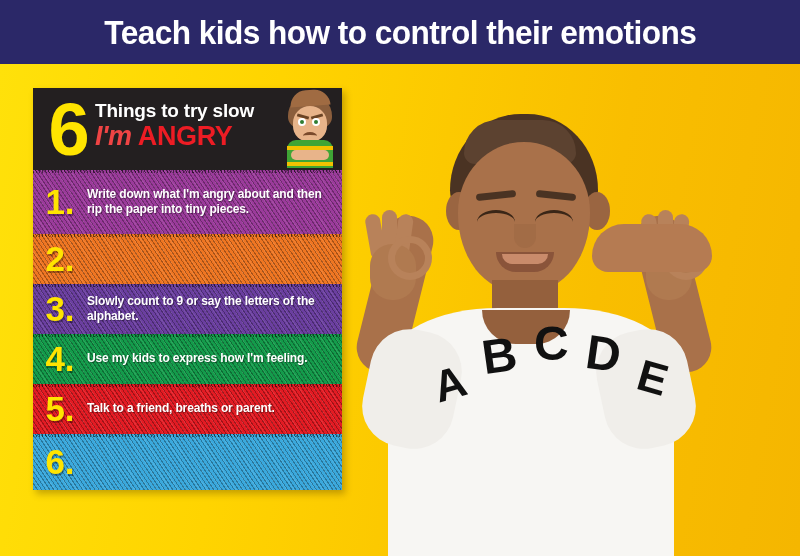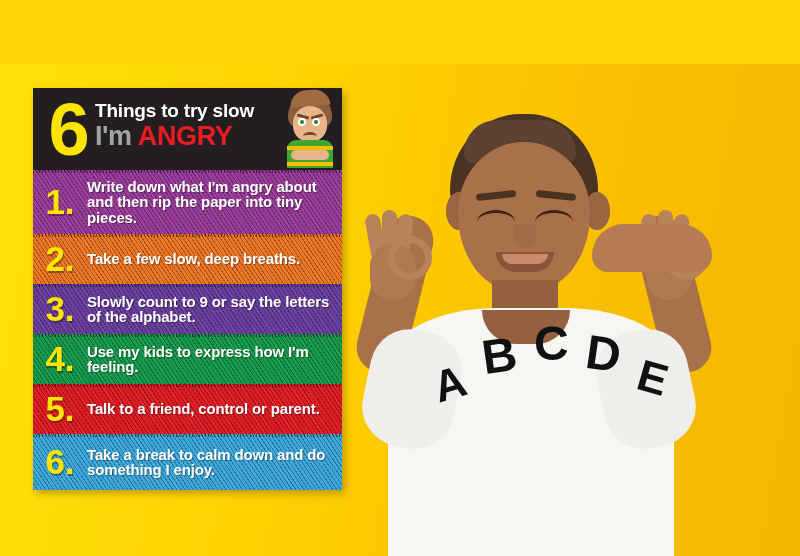--- a/index.html
+++ b/index.html
@@ -108,21 +108,21 @@
     font-family:"Liberation Sans",sans-serif;
     background-image:repeating-linear-gradient(58deg,rgba(0,0,0,.78) 0 1.6px,rgba(0,0,0,0) 1.6px 4.2px);
     -webkit-background-clip:text;background-clip:text;
   }
   .headline{position:absolute;left:62px;top:12px;width:182px;}
   .hl1{
     color:#FFFFFF;font-weight:bold;font-size:19px;line-height:21px;
     letter-spacing:-0.2px;
   }
   .hl2{font-weight:bold;font-size:27px;line-height:29px;letter-spacing:-0.4px;margin-top:1px;}
-  .hl2 .w{color:#a3a3a3;}
+  .hl2 .w{color:#ef4444;font-style:italic;}
   .hl2 .r{color:#ED1C24;}
 
   
   .angry{position:absolute;right:4px;top:6px;width:56px;height:74px;}
   .a-hair{position:absolute;left:6px;top:0;width:44px;height:34px;background:#8B5E3C;border-radius:24px 24px 12px 12px;}
   .a-hair:after{content:"";position:absolute;left:2px;top:-4px;width:40px;height:16px;background:#A06B42;border-radius:20px 20px 0 0;transform:rotate(-4deg);}
   .a-head{position:absolute;left:11px;top:12px;width:34px;height:36px;background:#E8B48A;border-radius:17px 17px 16px 16px;}
   .a-brow{position:absolute;width:12px;height:3px;background:#6B4425;top:21px;}
   .a-brow.l{left:15px;transform:rotate(16deg);}
   .a-brow.r{left:29px;transform:rotate(-16deg);}
@@ -146,31 +146,34 @@
   .row .top-edge{position:absolute;left:0;right:0;top:0;height:3px;
     background-image:repeating-linear-gradient(70deg,rgba(0,0,0,.55) 0 1px,rgba(0,0,0,0) 1px 3px);}
   .num{
     position:relative;z-index:2;width:54px;flex:0 0 54px;text-align:center;
     color:#FFE400;font-weight:bold;font-size:35px;line-height:36px;
     text-shadow:1px 2px 0 rgba(0,0,0,.30);
     font-family:"Liberation Sans",sans-serif;
   }
   .txt{
     position:relative;z-index:2;padding-right:10px;
-    color:#FFFFFF;font-weight:bold;font-size:15px;line-height:15.4px;
+    color:#FFFFFF;font-weight:bold;font-size:12px;line-height:15.4px;
     letter-spacing:-0.15px;
     text-shadow:1px 1px 1px rgba(0,0,0,.35);
     font-family:"Liberation Sans",sans-serif;
   }
 </style>
 </head>
 <body>
 
 <div id="stage">
 
+  <div class="banner">
+    <div class="banner-title">Teach kids how to control their emotions</div>
+  </div>
 
   <div class="backdrop"></div>
 
   <div class="photo">
     <div class="arm l"></div>
     <div class="arm r"></div>
 
     <div class="hand l">
       <div class="fing f1"></div>
         <div class="fing f2"></div>
@@ -248,42 +251,40 @@
         <div class="row" style="height: 64px; background: rgb(155, 59, 155);">
           <div class="tex"></div>
           <div class="top-edge"></div>
           <div class="num">1.</div>
           <div class="txt">Write down what I'm angry about and then rip the paper into tiny pieces.</div>
         </div>
         <div class="row" style="height: 50px; background: rgb(239, 118, 34);">
           <div class="tex"></div>
           <div class="top-edge"></div>
           <div class="num">2.</div>
-          <div class="txt">Take a few slow, deep breaths.</div>
         </div>
         <div class="row" style="height: 50px; background: rgb(107, 63, 160);">
           <div class="tex"></div>
           <div class="top-edge"></div>
           <div class="num">3.</div>
           <div class="txt">Slowly count to 9 or say the letters of the alphabet.</div>
         </div>
         <div class="row" style="height: 50px; background: rgb(20, 155, 75);">
           <div class="tex"></div>
           <div class="top-edge"></div>
           <div class="num">4.</div>
           <div class="txt">Use my kids to express how I'm feeling.</div>
         </div>
         <div class="row" style="height: 50px; background: rgb(227, 27, 35);">
           <div class="tex"></div>
           <div class="top-edge"></div>
           <div class="num">5.</div>
-          <div class="txt">Talk to a friend, control or parent.</div>
+          <div class="txt">Talk to a friend, breaths or parent.</div>
         </div>
         <div class="row" style="height: 56px; background: rgb(59, 169, 221);">
           <div class="tex"></div>
           <div class="top-edge"></div>
           <div class="num">6.</div>
-          <div class="txt">Take a break to calm down and do something I enjoy.</div>
         </div>
       </div>
 
   </div>
 </div>
 
 </body></html>

